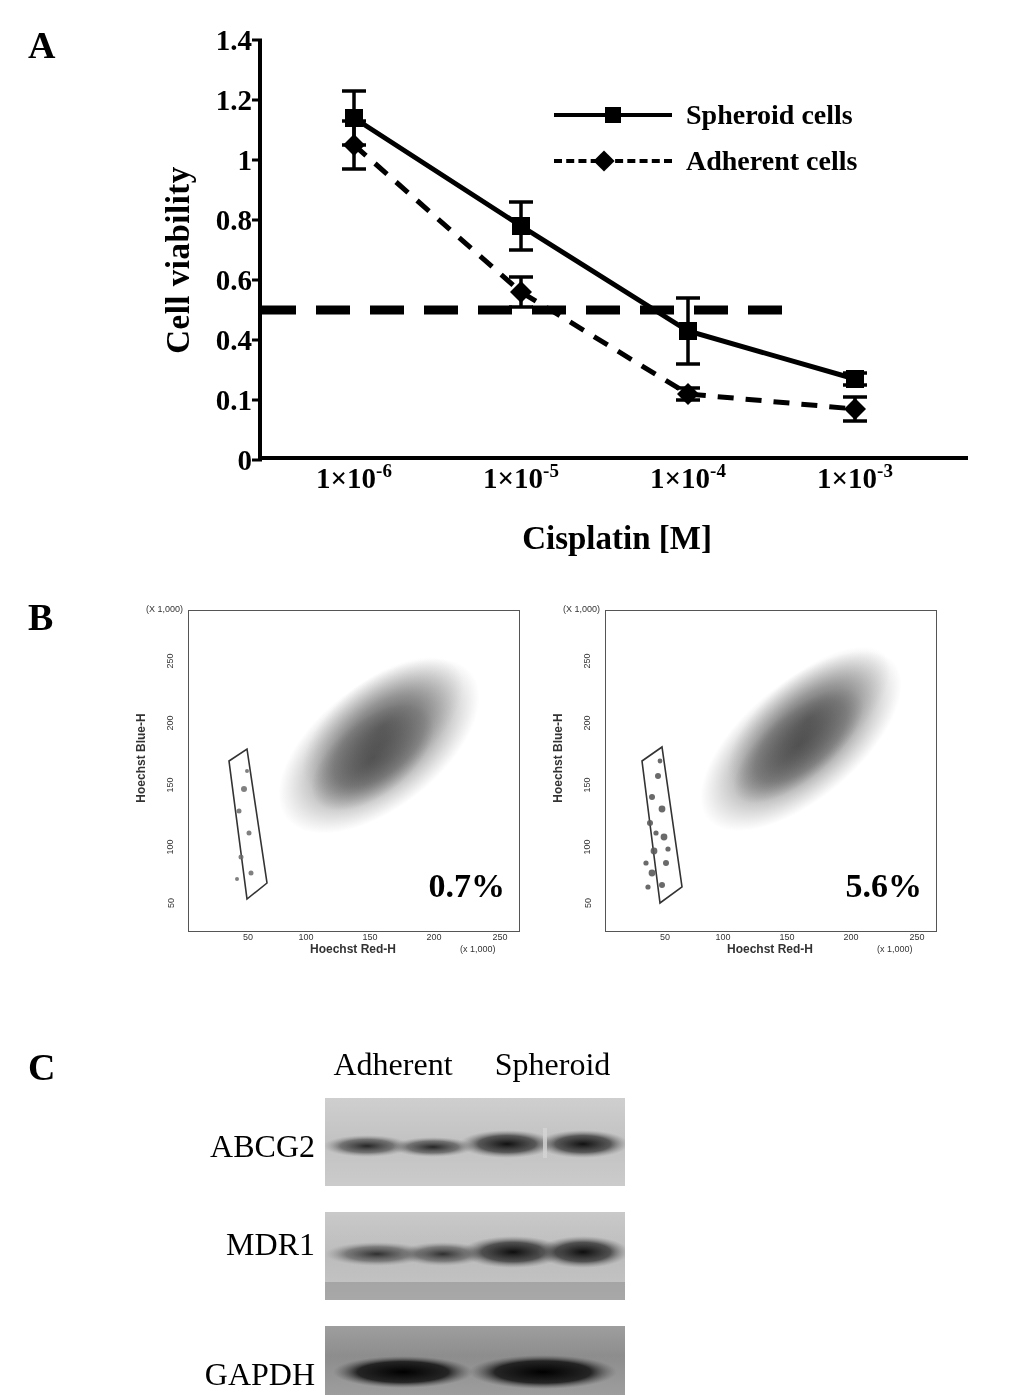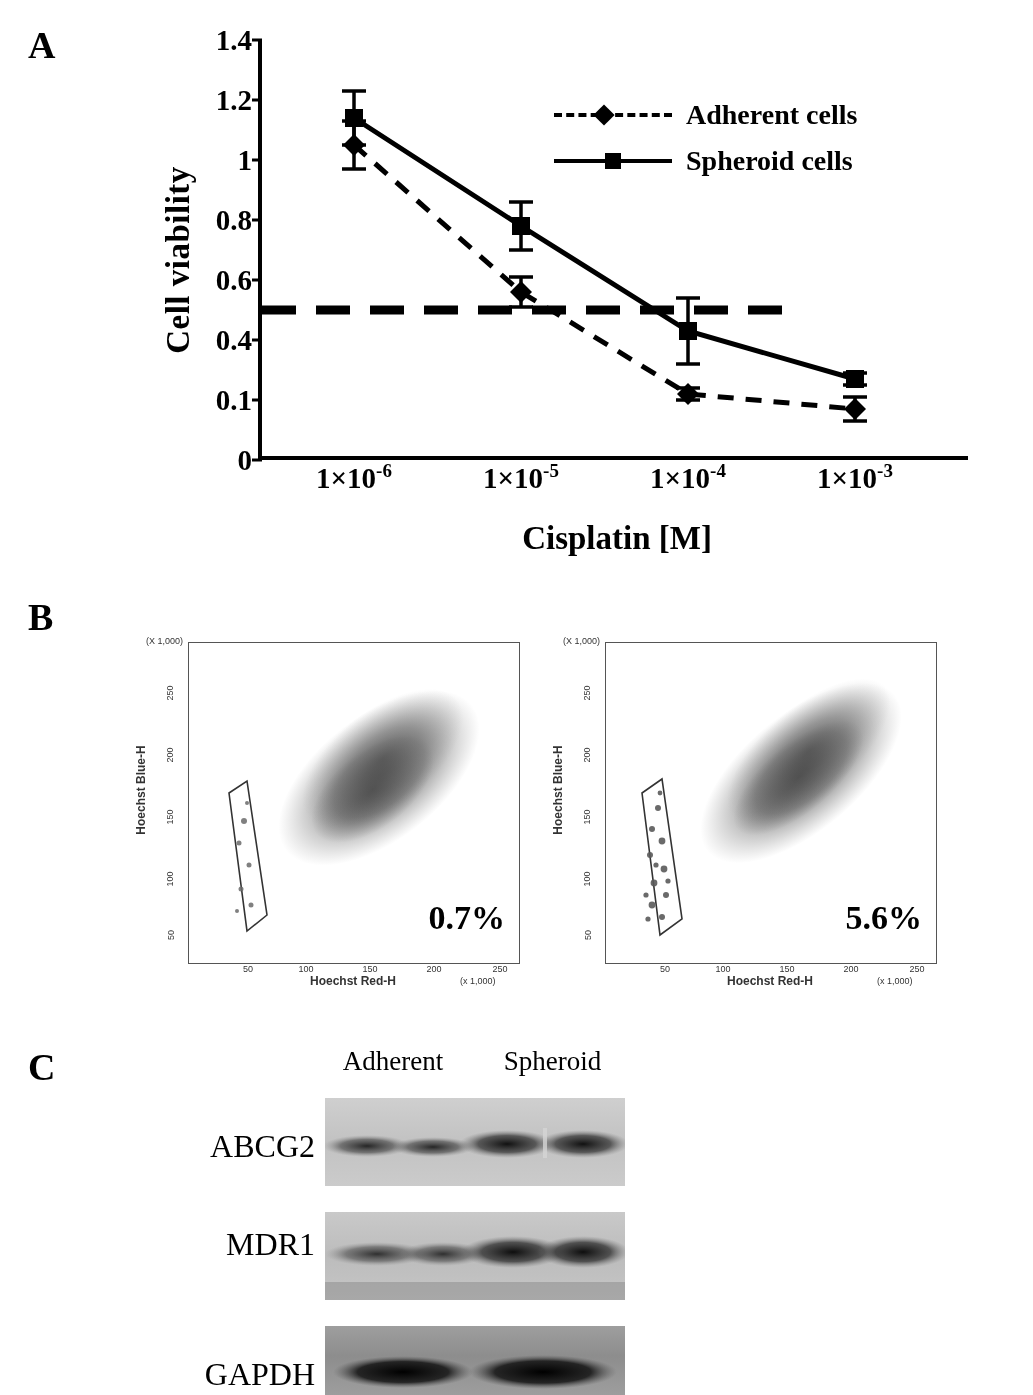--- a/index.html
+++ b/index.html
@@ -150,21 +150,20 @@
     position: absolute;
     left: 0; top: 580px;
     width: 1033px; height: 440px;
   }
   #panel-b-letter { left: 28px; top: 18px; }
   .facs {
     position: absolute;
     top: 18px;
     width: 400px;
     height: 395px;
-    margin-top: 32px;
   }
   #facs-left { left: 128px; }
   #facs-right { left: 545px; }
   .facs-plotbox {
     position: absolute;
     left: 60px; top: 12px;
     width: 330px; height: 320px;
     border: 1px solid #555;
     background: #fff;
     overflow: hidden;
@@ -229,21 +228,21 @@
   
   #panel-c {
     position: absolute;
     left: 0; top: 1020px;
     width: 1033px; height: 375px;
   }
   #panel-c-letter { left: 28px; top: 28px; }
   .blot-header {
     position: absolute;
     top: 26px;
-    font-size: 27px;
+    font-size: 32px;
     text-align: center;
   }
   #blot-header-adherent { left: 318px; width: 150px; }
   #blot-header-spheroid { left: 470px; width: 165px; }
   .blot-row-label {
     position: absolute;
     left: 185px;
     width: 130px;
     text-align: right;
     font-size: 32px;
@@ -328,31 +327,31 @@
         <polygon points="92,94 103,105 92,116 81,105"></polygon>
         <polygon points="259,241 270,252 259,263 248,252"></polygon>
         <polygon points="426,343 437,354 426,365 415,354"></polygon>
         <polygon points="593,358 604,369 593,380 582,369"></polygon>
       </g>
     </svg>
 
     <div class="legend">
       <div class="legend-row">
         <div class="legend-key">
+          <span class="key-line-solid"></span>
+            <span class="key-square"></span>
+        </div>
+        <div class="legend-label">Spheroid cells</div>
+      </div>
+      <div class="legend-row">
+        <div class="legend-key">
           <span class="key-line-dashed"></span>
             <span class="key-diamond"></span>
         </div>
         <div class="legend-label">Adherent cells</div>
-      </div>
-      <div class="legend-row">
-        <div class="legend-key">
-          <span class="key-line-solid"></span>
-            <span class="key-square"></span>
-        </div>
-        <div class="legend-label">Spheroid cells</div>
       </div>
     </div>
 
     <div class="x-tick-label" style="left:92px">
       <span>1×10</span><sup>-6</sup>
     </div>
     <div class="x-tick-label" style="left:259px">
       <span>1×10</span><sup>-5</sup>
     </div>
     <div class="x-tick-label" style="left:426px">

